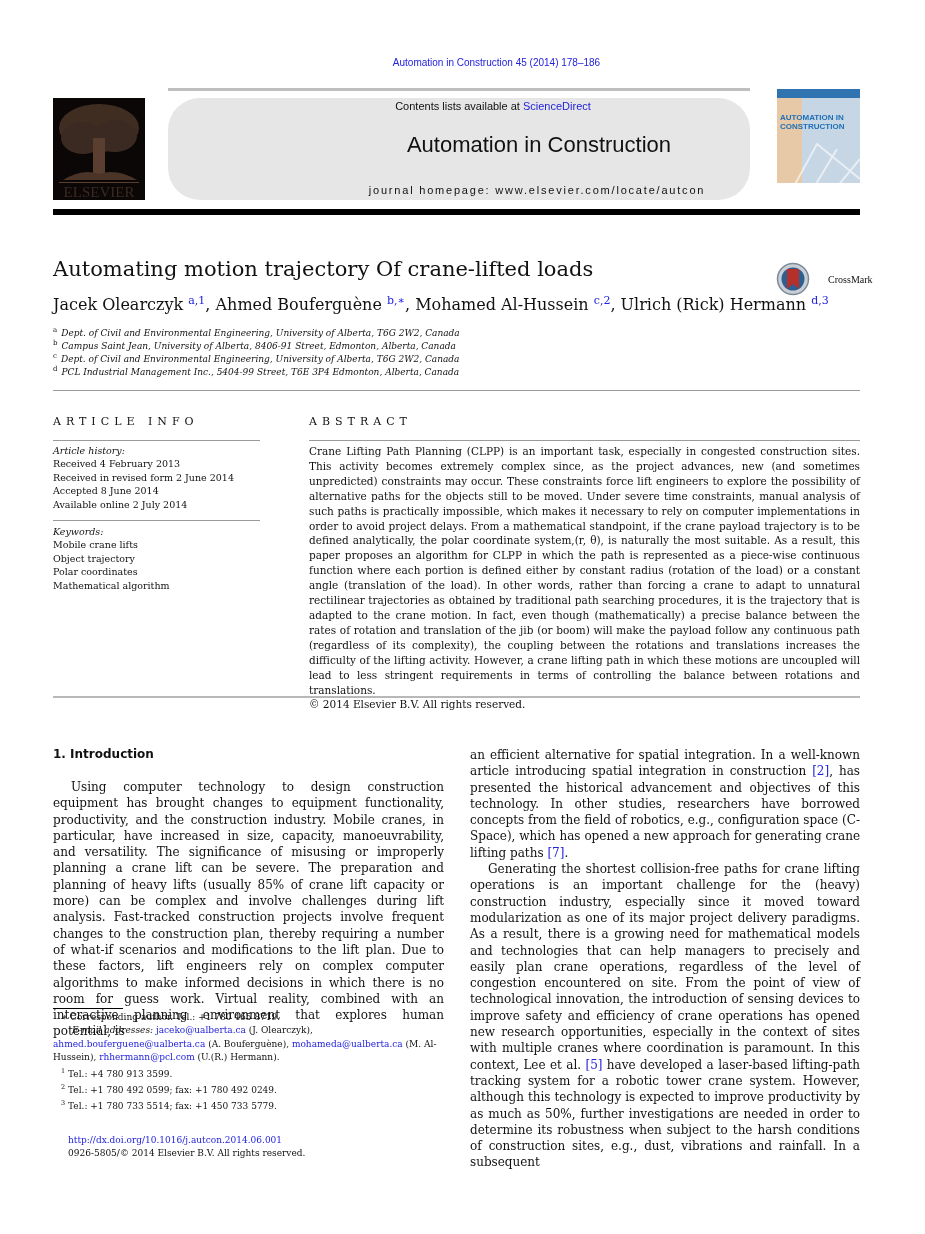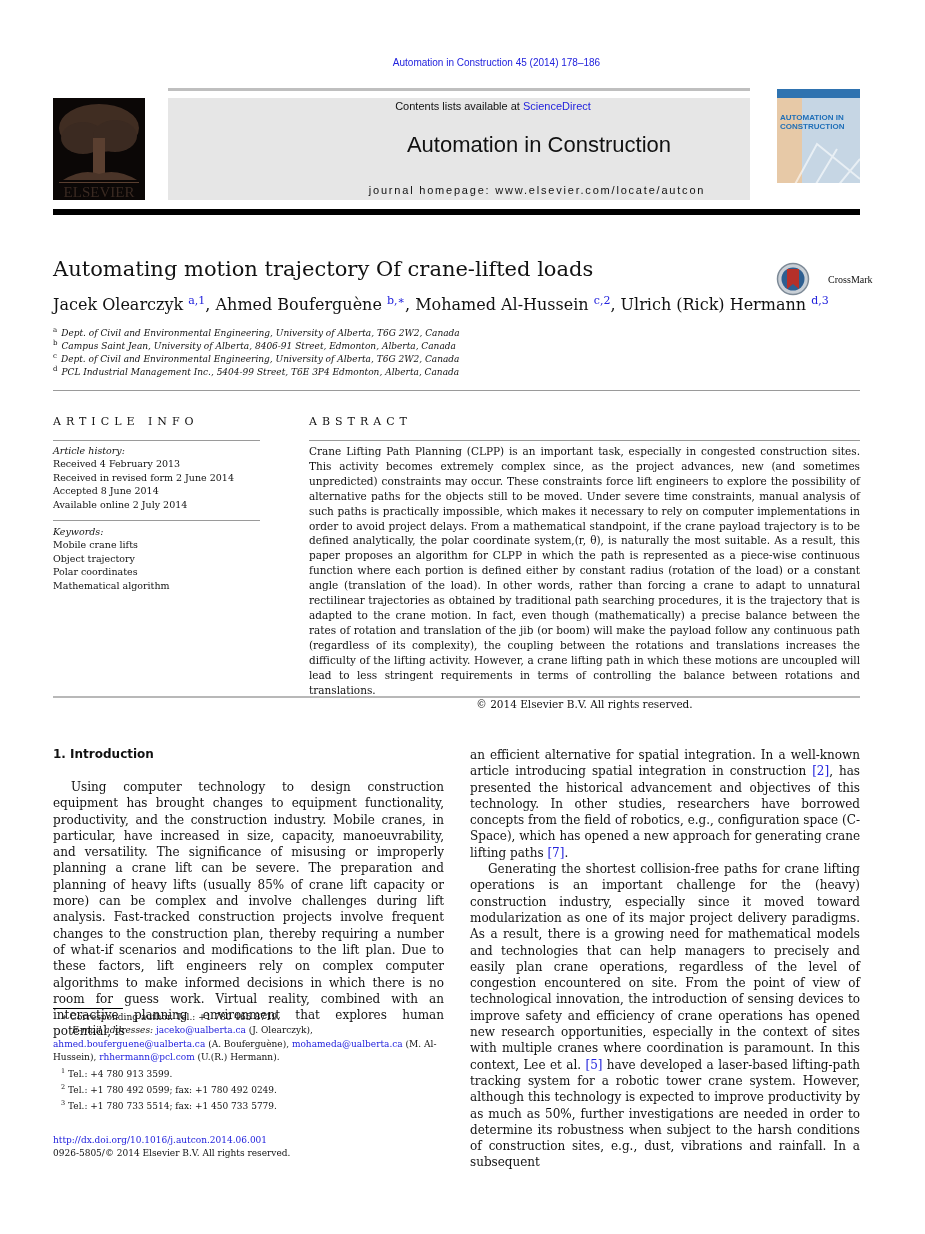--- a/index.html
+++ b/index.html
@@ -6,52 +6,52 @@
   body { width:925px; height:1234px; position:relative; overflow:hidden;
          font-family:"DejaVu Serif", "Liberation Serif", serif; color:#111; }
   .abs { position:absolute; }
   a, .link { color:#2222dd; text-decoration:none; }
   .sans { font-family:Liberation Sans, sans-serif;padding-left:34px; }
   .serif { font-family:"Liberation Serif", "DejaVu Serif", serif; }
 
   #running-head { left:0; width:925px; top:57px; text-align:center; font-size:10px; }
   #top-rule { left:168px; top:88px; width:582px; height:3px; background:#bfbfbf; }
   #elsevier-logo { left:53px; top:98px; width:92px; height:102px; background:#0b0706; overflow:hidden; }
-  #header-panel { left:168px; top:98px; width:582px; height:102px; background:#e6e6e6; }
+  #header-panel { left:168px; top:98px; width:582px; height:102px; background:#e6e6e6;border-radius:32px; }
   #contents-line { left:0; width:582px; top:2px; text-align:center; font-size:11px; }
   #journal-title { left:0; width:674px; top:34px; text-align:center; font-size:22px; }
   #homepage-line { left:16px; width:638px; top:86px; text-align:center; font-size:11px; letter-spacing:1.8px; }
   #cover { left:777px; top:89px; width:83px; height:94px; background:linear-gradient(90deg,#e7c9a7 0 30%, #c6d6e4 30% 100%); overflow:hidden; }
   #thick-rule { left:53px; top:209px; width:807px; height:6px; background:#000; }
 
   #article-title { left:53px; top:257px; font-size:21px; }
   #authors { left:53px; top:294px; font-size:16px; white-space:nowrap; }
   #authors sup { color:#2222dd; font-size:11px; }
   #crossmark { left:776px; top:262px; }
   .affil { left:53px; font-size:9px; font-style:italic; }
   .affil sup { font-style:normal; font-size:7px; margin-right:4px; }
 
   .hr { background:#9a9a9a; height:1px; }
   .section-cap { font-size:11px; letter-spacing:5px; }
 
   #history { left:53px; top:444px; font-size:9.5px; line-height:13.4px; }
   #keywords { left:53px; top:525px; font-size:9.5px; line-height:13.4px; }
   #abstract-text { left:309px; top:444px; width:551px; font-size:10.5px; line-height:14.9px; text-align:justify; }
-  #abstract-copy { text-align:center; }
+  #abstract-copy { text-align:left; }
 
   .body-col { font-size:12px; line-height:16.3px; text-align:justify; }
   .indent { text-indent:18px; }
   #intro-heading { left:53px; top:747px; font-size:12px; font-weight:bold; font-family:"DejaVu Sans", sans-serif; }
   #col-left { left:53px; top:779px; width:391px; }
   #col-right { left:470px; top:747px; width:390px; }
 
   #fn-rule { left:53px; top:1008px; width:70px; height:1px; background:#000; }
   #footnotes { left:53px; top:1011px; width:395px; font-size:9px; line-height:13.4px; }
   #footnotes sup { font-size:6.5px; }
-  #doi-block { left:53px; top:1134px; font-size:9px; line-height:13px; }
+  #doi-block { left:68px; top:1134px; font-size:9px; line-height:13px; }
 </style>
 </head>
 <body>
 
 <div id="running-head" class="abs sans link">Automation in Construction 45 (2014) 178–186</div>
 <div id="top-rule" class="abs"></div>
 
 <div id="elsevier-logo" class="abs">
   <svg width="92" height="102" viewBox="0 0 92 102">
     <ellipse cx="46" cy="30" rx="40" ry="24" fill="#4a3428" opacity="0.85"></ellipse>

